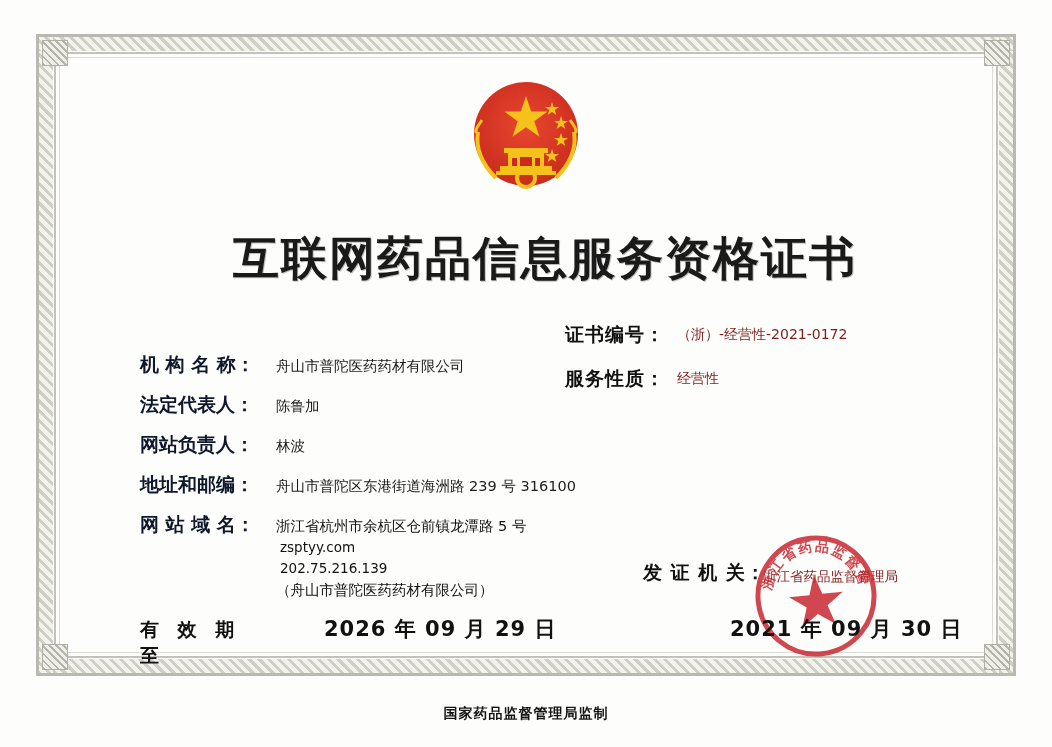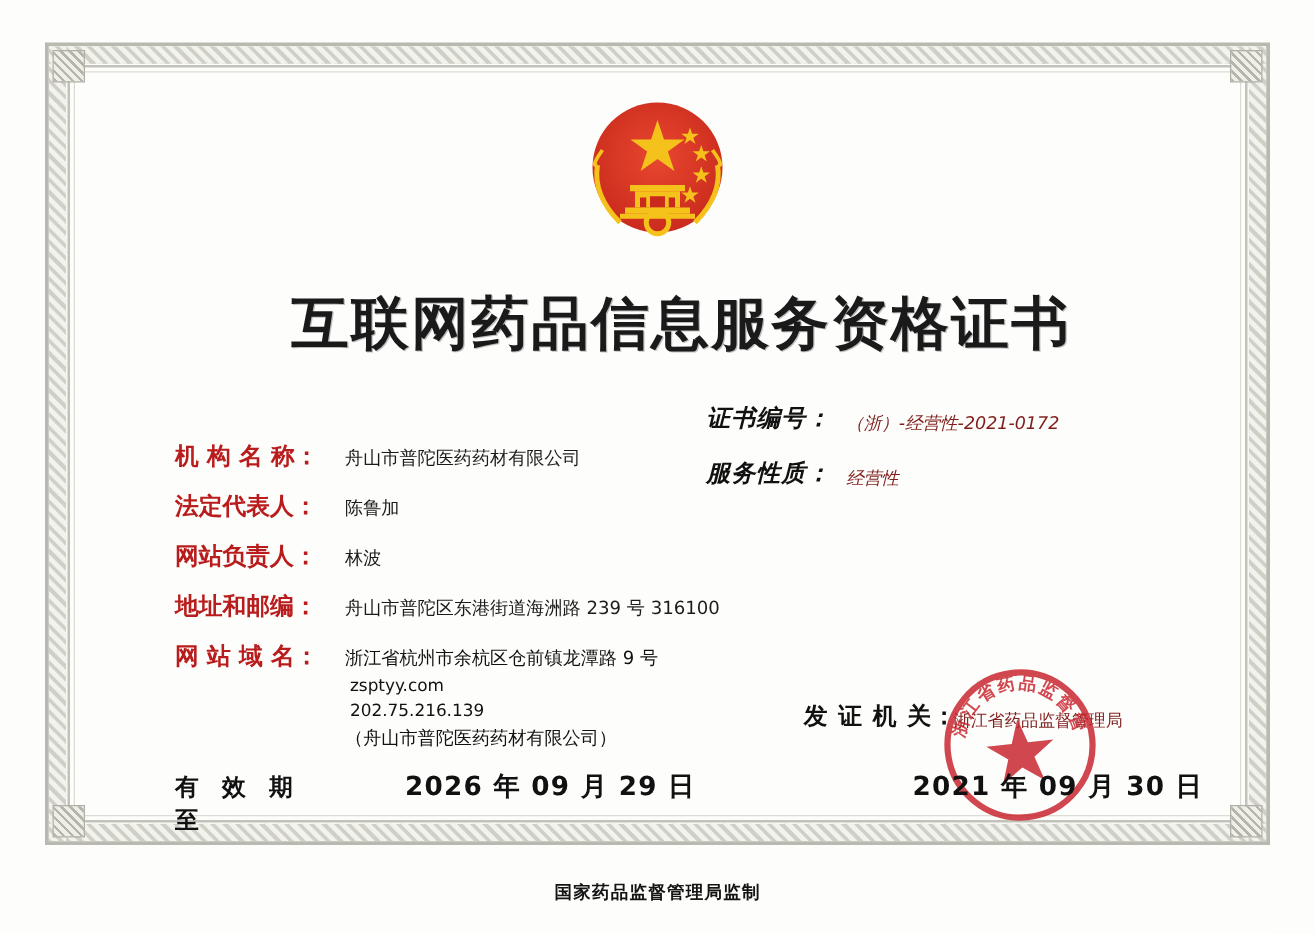--- a/index.html
+++ b/index.html
@@ -129,33 +129,33 @@
 
   .row {
     display: flex;
     align-items: baseline;
     margin-bottom: 14px;
   }
   .lbl {
     font-family: "DejaVu Sans", sans-serif;
     font-size: 19px;
     font-weight: bold;
-    color: #b91c1c;
+    color: #0f172a;
     white-space: nowrap;
     flex: none;
   }
   .lbl.w5b { width: 136px; letter-spacing: 0px; }
   .val {
     font-family: "DejaVu Sans", sans-serif;
     font-size: 14.5px;
     color: #1b1b1b;
     line-height: 1.45;
   }
 
-  .rrow { display: flex; align-items: flex-end; margin-bottom: 18px; font-style: italic; }
+  .rrow { display: flex; align-items: center; margin-bottom: 18px; }
   .rlbl {
     font-family: "DejaVu Sans", sans-serif;
     font-size: 19px;
     font-weight: bold;
     width: 112px;
     letter-spacing: 1px;
     white-space: nowrap;
     flex: none;
   }
   .rval {
@@ -310,21 +310,21 @@
     </div>
 
     <div class="row">
       <span class="lbl w5b">地址和邮编：</span>
       <span class="val">舟山市普陀区东港街道海洲路 239 号  316100</span>
     </div>
 
     <div class="row">
       <span class="lbl w5b">网 站 域 名：</span>
       <span class="domain-lines">
-        <div>浙江省杭州市余杭区仓前镇龙潭路 9 号</div>
+        <div>浙江省杭州市余杭区仓前镇龙潭路 5 号</div>
         <div class="ascii indent">zsptyy.com</div>
         <div class="ascii indent">202.75.216.139</div>
         <div>（舟山市普陀医药药材有限公司）</div>
       </span>
     </div>
 
   </div>
 
   <div class="issuer">
     <span class="rlbl">发 证 机 关：</span>

